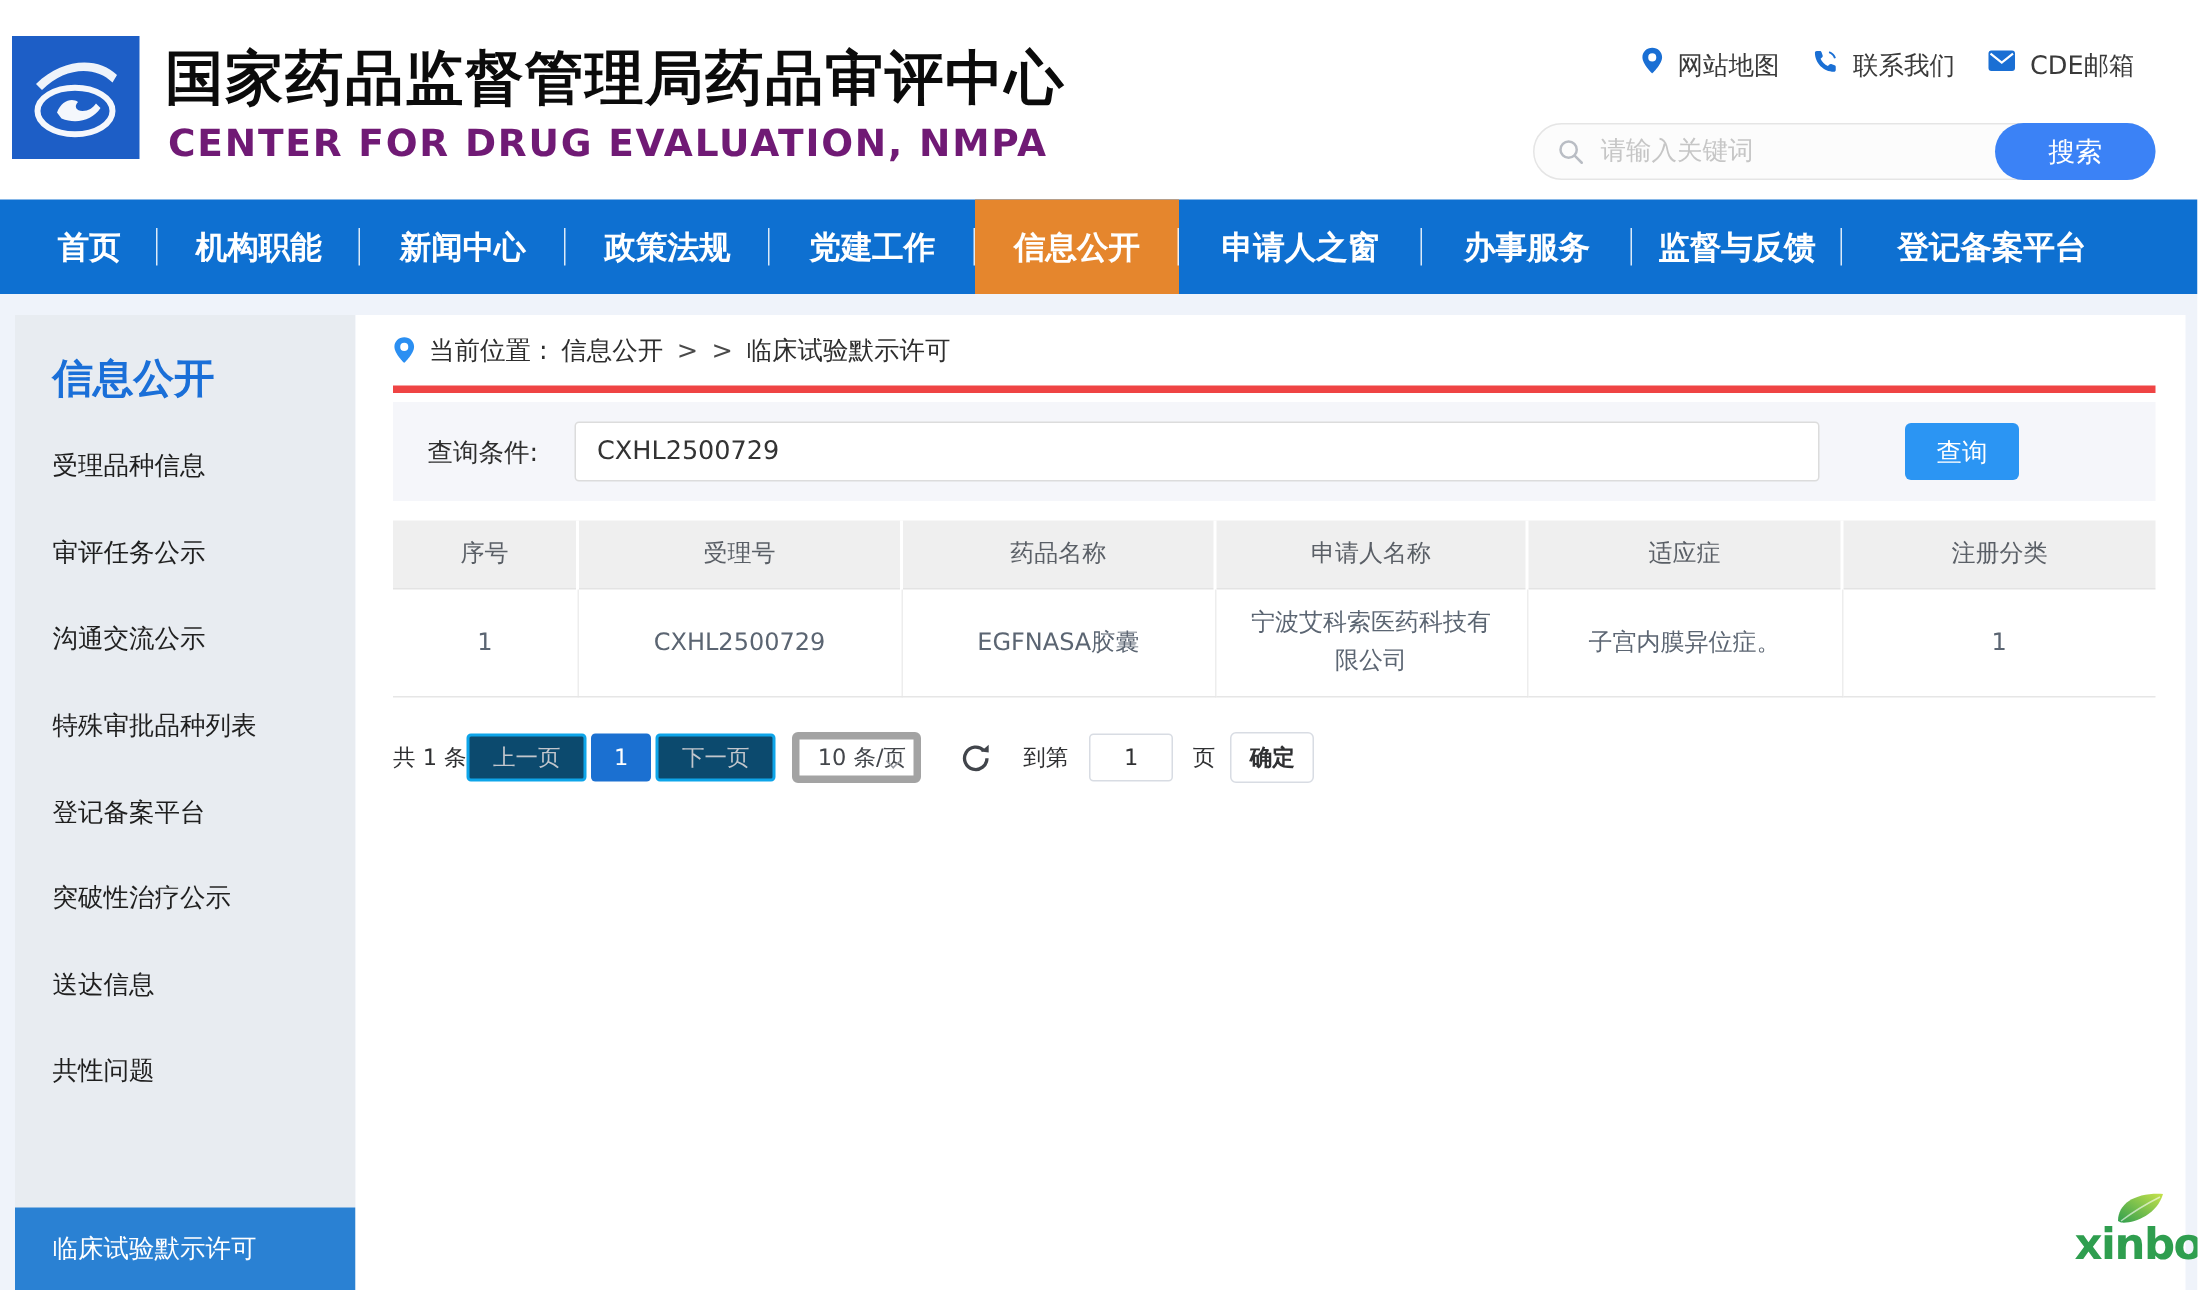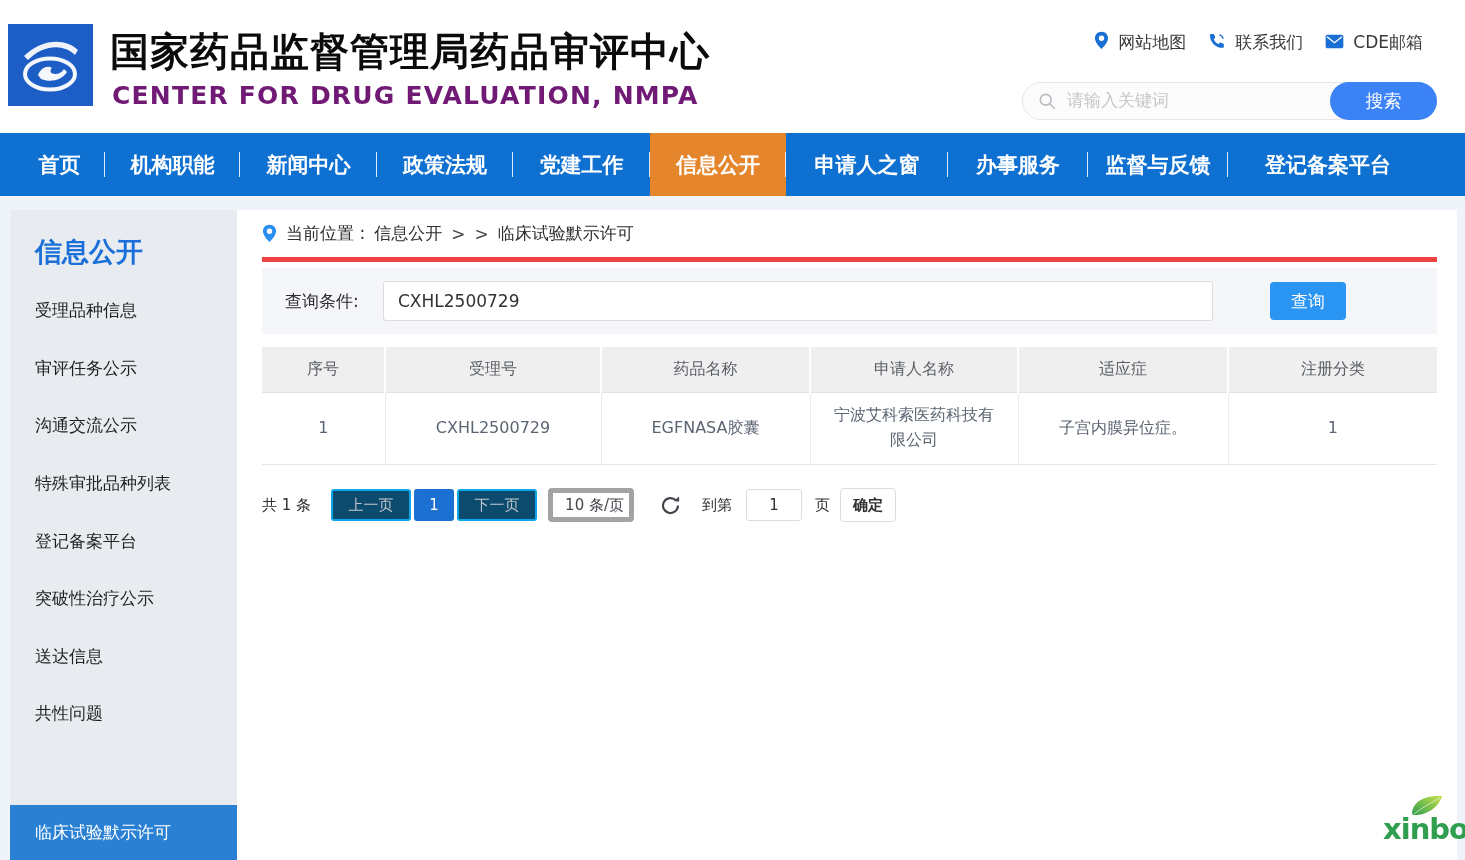--- a/index.html
+++ b/index.html
@@ -57,21 +57,21 @@
   .query-input{position:absolute;left:121px;top:13px;width:830px;height:40px;border:1px solid #dcdcdc;border-radius:3px;padding:0 14px;font-size:17px;color:#333;outline:none;background:#fff;font-family:inherit}
   .query-btn{position:absolute;left:1008px;top:14px;width:76px;height:38px;background:#2b95f3;border:none;border-radius:4px;color:#fff;font-size:17px;cursor:pointer;font-family:inherit}
 
   .result-table{position:absolute;left:25px;top:137px;width:1175px;border-collapse:collapse;table-layout:fixed}
   .result-table th{height:45px;background:#efefef;color:#5a5f66;font-size:16px;font-weight:normal;border-right:2px solid #fff;border-bottom:1px solid #e3e3e3;text-align:center}
   .result-table th:last-child{border-right:none}
   .result-table td{height:72px;background:#fff;color:#5b6572;font-size:16px;text-align:center;border-right:1px solid #ededed;border-bottom:1px solid #e6e6e6;padding:0 18px;line-height:1.55}
   .result-table td:last-child{border-right:none}
 
   .pagination{position:absolute;left:25px;top:278px;width:1175px;height:34px;display:flex;align-items:center;font-size:15px;color:#303133}
-  .pg-total{margin-right:20px}
+  .pg-total{margin-right:0}
   .pg-btn{width:80px;height:32px;display:flex;align-items:center;justify-content:center;background:#0c4a6e;border:2px solid #0ea5e9;border-radius:3px;color:#c2c6cc;margin-right:3px;cursor:pointer}
   .pg-page{width:40px;height:32px;display:flex;align-items:center;justify-content:center;background:#1b70d1;color:#fff;border-radius:3px;margin-right:3px;cursor:pointer}
   .pg-select{width:86px;height:34px;border:5px solid #a3a3a3;border-radius:4px;margin-left:8px;position:relative;display:flex;align-items:center;padding-left:12px;color:#43464b;cursor:pointer;background:#fff}
   .pg-caret{position:absolute;right:10px;top:11px;width:7px;height:7px;border-right:1.6px solid #9a9da3;border-bottom:1.6px solid #9a9da3;transform:rotate(45deg)}
   .pg-refresh{margin-left:25px;cursor:pointer;display:flex}
   .pg-goto-label{margin-left:20px}
   .pg-goto-input{margin-left:14px;width:56px;height:32px;border:1px solid #d8dce3;border-radius:3px;text-align:center;font-size:15px;color:#303133;outline:none;font-family:inherit}
   .pg-goto-suffix{margin-left:13px}
   .pg-confirm{margin-left:10px;width:56px;height:34px;background:#fff;border:1px solid #d8dce3;border-radius:4px;font-size:15px;font-weight:bold;color:#303133;cursor:pointer;font-family:inherit}
 

